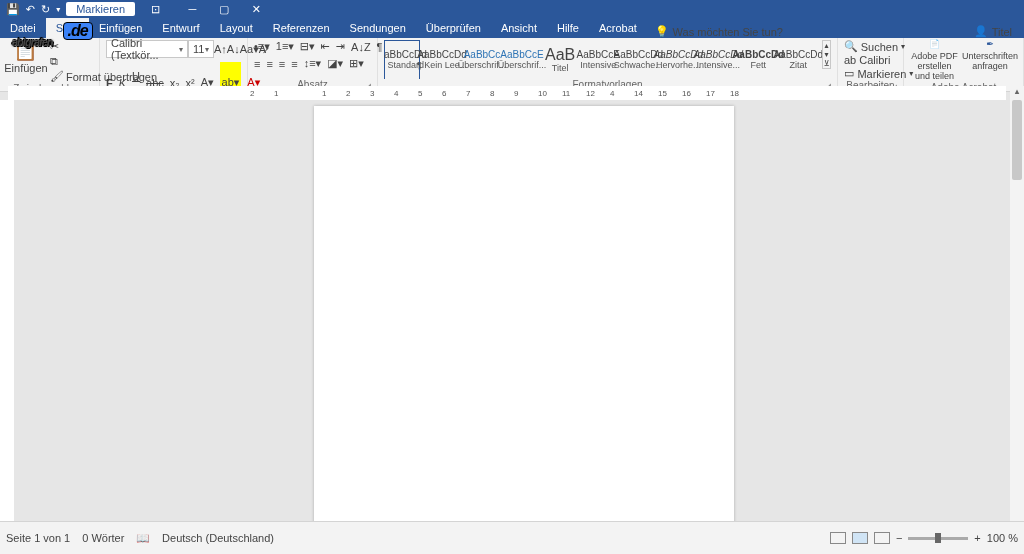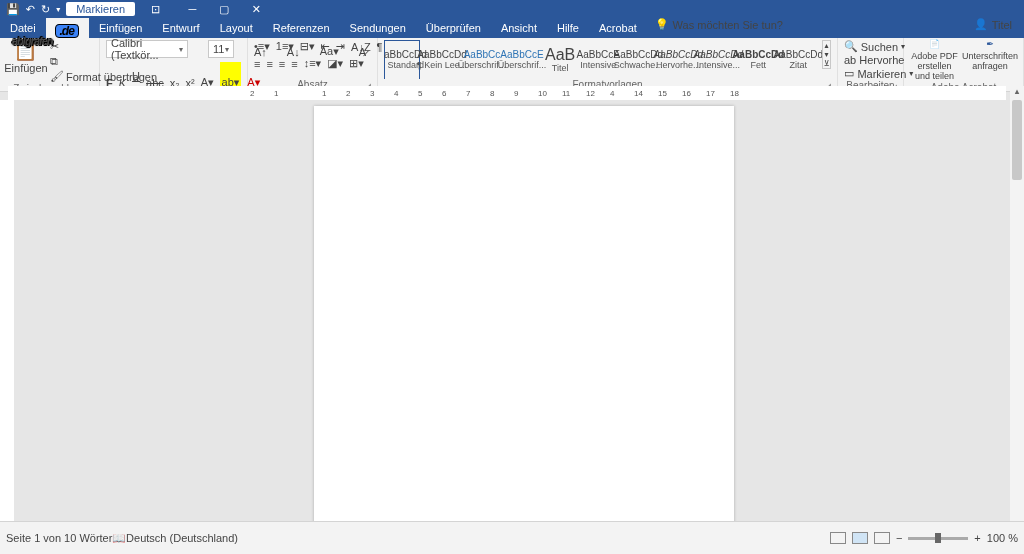--- a/index.html
+++ b/index.html
@@ -6,36 +6,36 @@
 body{width:1024px;height:554px;overflow:hidden;background:#e6e6e6;position:relative}
 .titlebar{height:18px;background:#2b579a;display:flex;align-items:center;color:#fff}
 .titlebar *{color:#fff}
 .qat{display:flex;align-items:center;gap:6px;padding:0 6px}
 .qat span{cursor:pointer}
 .wintitle{flex:1;text-align:center;font-size:11px}
 .tb-right{display:flex;align-items:center;gap:6px;padding-right:6px}
 .login-btn{background:#fff;color:#2b579a;padding:1px 10px;border-radius:2px}
 .winctrl{display:flex;gap:0}
 .winctrl span{width:32px;text-align:center;cursor:pointer}
-.menubar{height:20px;background:#2b579a;display:flex;align-items:flex-start;color:#fff;position:relative}
+.menubar{height:20px;background:#2b579a;display:flex;align-items:flex-end;color:#fff;position:relative}
 .menubar .tab{padding:0 10px;height:100%;display:flex;align-items:center;cursor:pointer;font-size:11px;color:#fff}
 .menubar .tab.active{background:#f3f3f3;color:#2b579a}
 .menubar .tell{display:flex;align-items:center;gap:4px;margin-left:8px;color:#ddd}
 .menubar .right{margin-left:auto;padding-right:12px;display:flex;align-items:center;gap:4px;color:#fff}
 .ribbon{height:54px;background:#f3f3f3;border-bottom:1px solid #d4d4d4;display:flex;align-items:stretch;position:relative}
 .group{border-right:1px solid #e0e0e0;padding:2px 6px 0 6px;display:flex;flex-direction:column;justify-content:space-between}
 .group .body{display:flex;align-items:flex-start;gap:4px;flex:1}
 .group .label{text-align:center;font-size:10px;color:#666;padding-bottom:1px;display:flex;align-items:center;justify-content:center;position:relative}
 .group .label::after{content:"◢";font-size:7px;color:#888;position:absolute;right:0;bottom:1px}
 .bigbtn{display:flex;flex-direction:column;align-items:center;justify-content:center;width:40px;cursor:pointer;gap:2px}
 .bigbtn .ico{font-size:20px;line-height:1}
 .smrow{display:flex;flex-direction:column;gap:2px}
 .smrow div{cursor:pointer;display:flex;align-items:center;gap:2px;font-size:11px;white-space:nowrap}
 .font-grp{display:flex;flex-direction:column;gap:2px}
-.font-row1{display:flex;align-items:flex-end;gap:20px}
+.font-row1{display:flex;align-items:center;gap:0}
 .font-name{border:1px solid #c8c8c8;background:#fff;height:18px;padding:0 4px;display:flex;align-items:center;justify-content:space-between;cursor:pointer}
 .font-name .dd{font-size:8px;color:#666}
 .font-row2{display:flex;align-items:center;gap:6px}
 .font-row2 span{cursor:pointer}
 .para{display:flex;flex-direction:column;gap:2px}
 .para-row{display:flex;align-items:center;gap:6px}
 .para-row span{cursor:pointer}
 .styles{display:flex;align-items:flex-start;overflow:hidden}
 .style-item{width:36px;height:40px;border:1px solid transparent;display:flex;flex-direction:column;align-items:center;justify-content:center;cursor:pointer;padding:1px 0}
 .style-item .prev{font-size:10px;line-height:1}
@@ -49,27 +49,27 @@
 .acro .bigbtn span{font-size:9px;text-align:center;line-height:1.1}
 .hr{position:absolute;background:#fff}
 .hr.top{left:8px;right:18px;top:86px;height:14px}
 .hr.left{left:0;top:100px;bottom:16px;width:14px}
 .hr .ticks{position:absolute;inset:0;font-size:7px;color:#666;display:flex;align-items:center}
 .doc-area{position:absolute;left:14px;right:14px;top:100px;bottom:16px;background:#e6e6e6;overflow:hidden}
 .page{position:absolute;left:300px;top:6px;width:420px;height:594px;background:#fff;box-shadow:0 0 3px rgba(0,0,0,.25)}
 .vscroll{position:absolute;right:0;top:86px;bottom:16px;width:14px;background:#f3f3f3}
 .vscroll .thumb{position:absolute;left:2px;right:2px;top:14px;height:80px;background:#c8c8c8;border-radius:2px}
 .vscroll .ar{position:absolute;left:0;right:0;text-align:center;font-size:9px;color:#666;cursor:pointer}
-.statusbar{position:absolute;left:0;right:0;bottom:0;height:24px;background:#f3f3f3;border-top:1px solid #d4d4d4;display:flex;align-items:center;padding:16px 6px;font-size:10px;color:#555;}
+.statusbar{position:absolute;left:0;right:0;bottom:0;height:24px;background:#f3f3f3;border-top:1px solid #d4d4d4;display:flex;align-items:center;padding:16px 6px;font-size:10px;color:#555;gap:12px}
 .statusbar .right{margin-left:auto;display:flex;align-items:center;gap:6px}
 .viewbtn{width:16px;height:12px;border:1px solid #888;cursor:pointer}
 .zoom-slider{width:60px;height:3px;background:#aaa;position:relative}
 .zoom-slider::after{content:"";position:absolute;width:6px;height:10px;background:#666;left:50%;top:-4px;transform:translateX(-50%)}
 .abigrafen{position:absolute;left:12px;top:22px;z-index:50;font:italic 900 28px/1 Arial;color:#fff;text-shadow:0 0 2px #000,1px 1px 0 #000,-1px -1px 0 #000;pointer-events:none;letter-spacing:-1px}
-.abigrafen .de{display:inline-block;background:#3b82f6;color:#000;text-shadow:none;padding:0 4px;border-radius:4px;font-size:12px;vertical-align:super;border:1px solid #000;margin-left:2px}
+.abigrafen .de{display:inline-block;background:#3b82f6;color:#000;text-shadow:none;padding:0 4px;border-radius:4px;font-size:16px;vertical-align:super;border:1px solid #000;margin-left:10px}
 .ruler-label{position:absolute;font-size:8px;color:#555}
 </style>
 </head>
 <body>
 
 <div class="titlebar">
   <div class="qat">
     <span>💾</span>
     <span>↶</span>
     <span>↻</span>
@@ -245,21 +245,21 @@
   <div class="group" style="width:66px">
     <div class="body editgrp">
       <div class="col">
         <div>
             <span>🔍</span>
             <span>Suchen</span>
             <span style="font-size:8px">▾</span>
           </div>
         <div>
             <span>ab</span>
-            <span>Hervorhe</span>
+            <span>Calibri</span>
           </div>
         <div>
             <span>▭</span>
             <span>Markieren</span>
             <span style="font-size:8px">▾</span>
           </div>
       </div>
     </div>
     <div class="label">Bearbeiten</div>
   </div>

